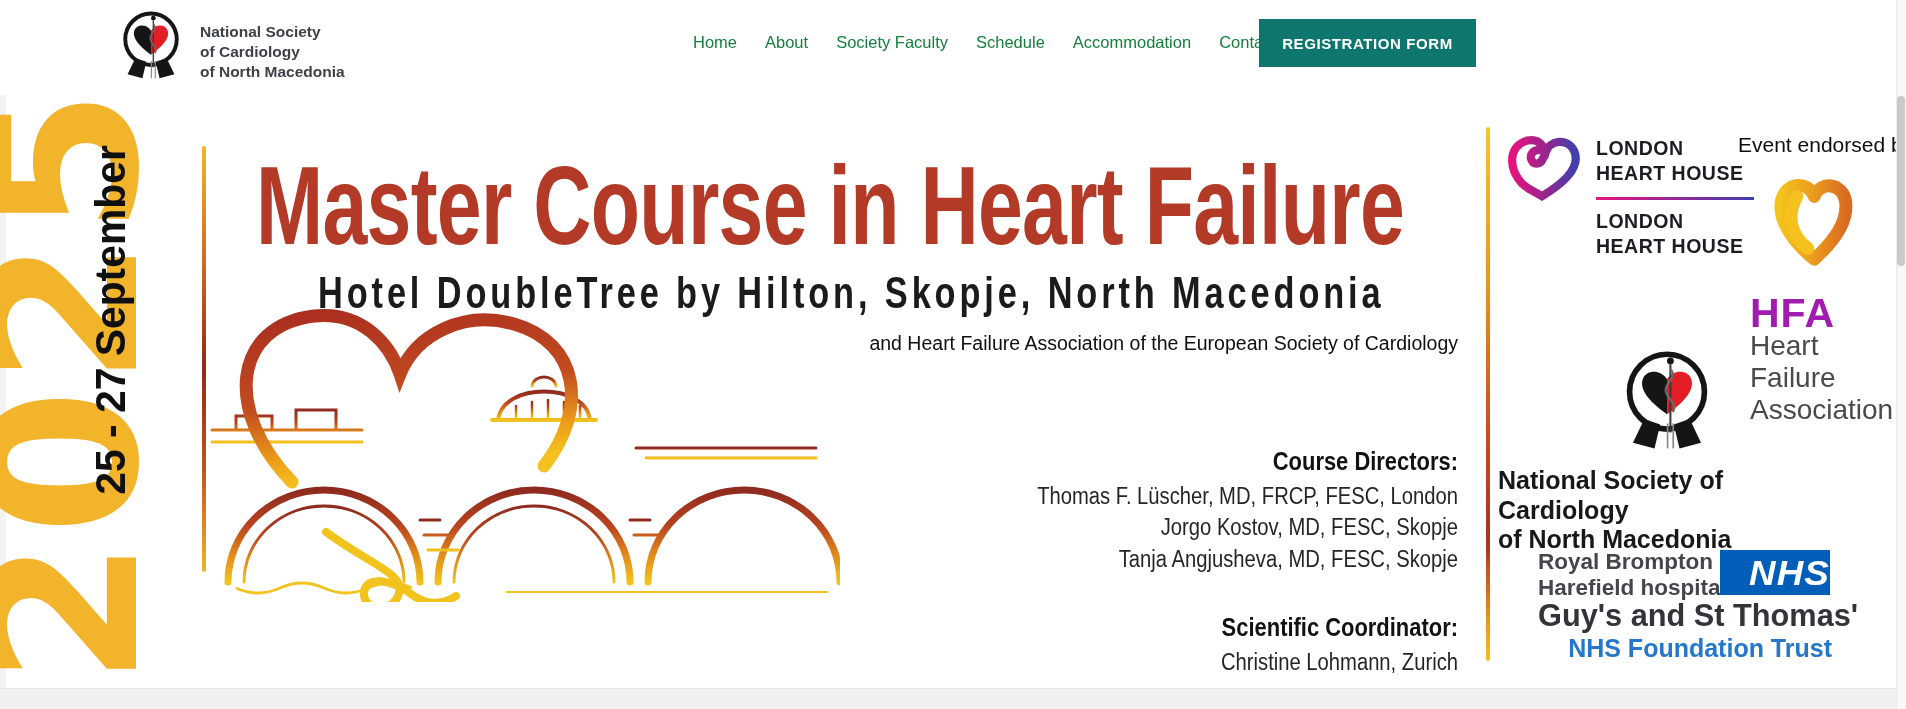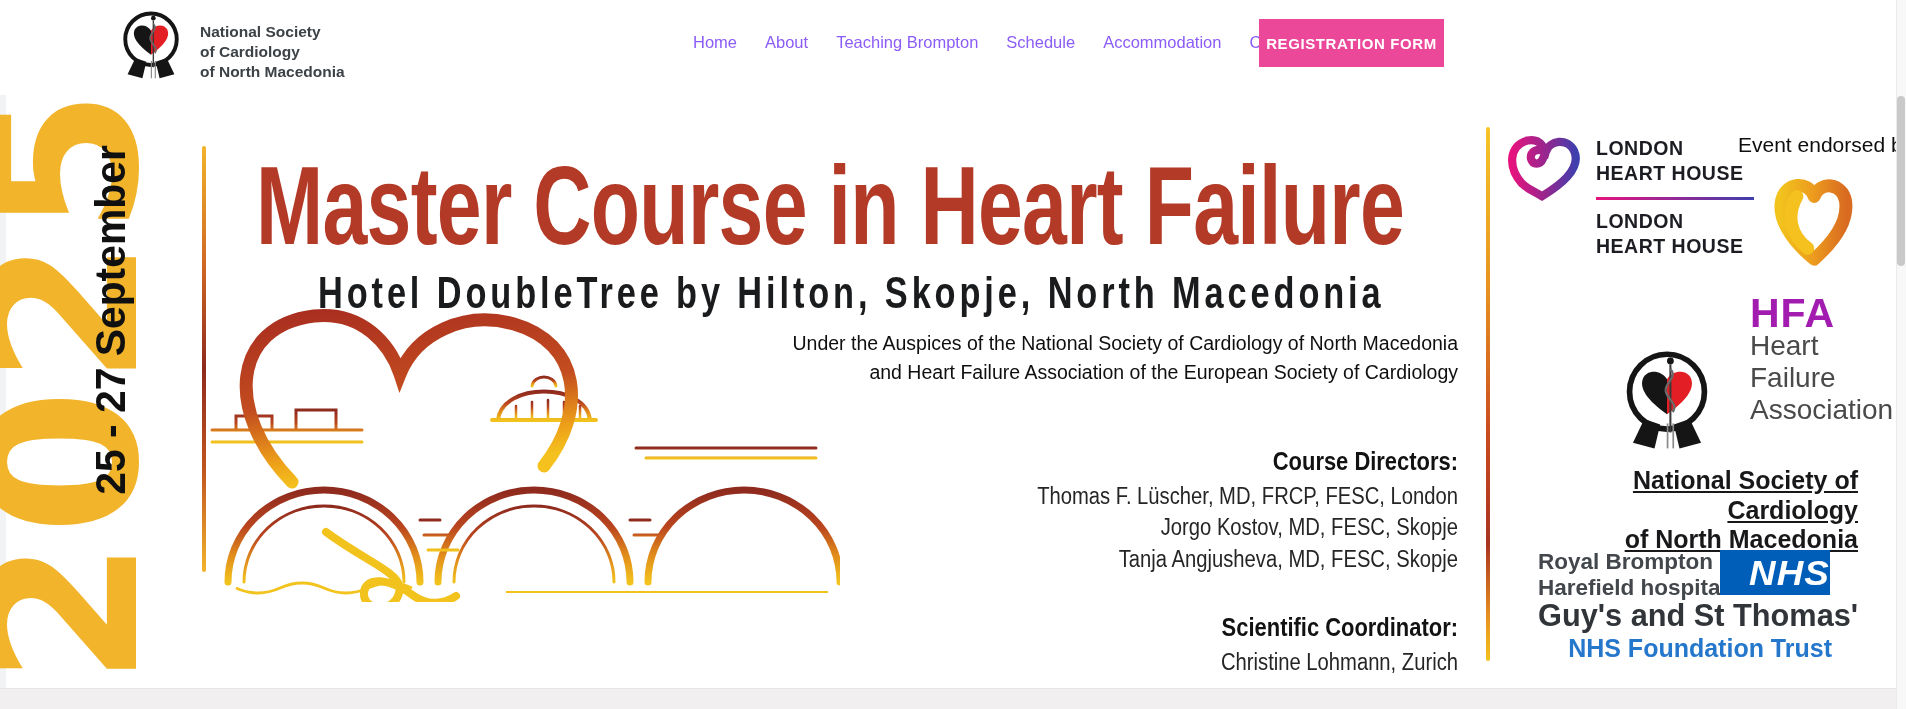--- a/index.html
+++ b/index.html
@@ -4,22 +4,22 @@
 <style>
   * { margin:0; padding:0; box-sizing:border-box; }
   body { background:#fff; font-family:"Liberation Sans", sans-serif; }
   .page { position:relative; width:1906px; height:709px; background:#fff; overflow:hidden; }
 
   
   .header { position:absolute; left:0; top:0; width:1906px; height:95px; background:#fff; }
   .brand-mark { position:absolute; left:112px; top:6px; width:78px; height:82px; }
   .brand-text { position:absolute; left:200px; top:22px; font-size:15.5px; font-weight:700; color:#3d4247; line-height:1.3; }
   .nav { position:absolute; left:693px; top:33px; display:flex; gap:28px; }
-  .nav a { text-decoration:none; color:#8b5cf6; font-size:16.5px; white-space:nowrap; }
-  .reg-btn { position:absolute; left:1259px; top:19px; width:185px; height:48px; background:#ec4899; border:none;
+  .nav a { text-decoration:none; color:#15803d; font-size:16.5px; white-space:nowrap; }
+  .reg-btn { position:absolute; left:1259px; top:19px; width:217px; height:48px; background:#0f766e; border:none;
              color:#fff; font-size:15px; letter-spacing:0.6px; font-weight:600; font-family:"Liberation Sans", sans-serif;
              display:flex; align-items:center; justify-content:center; cursor:pointer; }
 
   
   .year-band { position:absolute; left:-217px; top:280px; width:560px; height:210px; display:flex; align-items:center; justify-content:center;
                transform:rotate(-90deg); font-size:210px; font-weight:800; letter-spacing:4px; color:#F2B42B; font-family:"DejaVu Sans", sans-serif; }
   .dates-band { position:absolute; left:-90px; top:297px; width:400px; height:46px; display:flex; align-items:center; justify-content:center;
                 transform:rotate(-90deg) scaleX(0.95); font-size:43px; font-weight:600; color:#101010; white-space:nowrap; }
 
   .divider-left  { position:absolute; left:202px;  top:146px; width:4px; height:426px;
@@ -46,22 +46,22 @@
   
   .hh-heart { position:absolute; left:1500px; top:126px; width:84px; height:82px; }
   .hh-text { position:absolute; left:1596px; top:136px; font-size:19.5px; font-weight:700; letter-spacing:0.5px;
              color:#1c1d22; line-height:1.3; }
   .hh-rule { width:158px; height:3px; margin:10px 0 9px; background:linear-gradient(90deg,#E6137E,#3F3FAE); }
   .endorsed { position:absolute; left:1738px; top:133px; font-size:21px; font-weight:500; color:#0e0e0e; white-space:nowrap; }
   .hfa-heart { position:absolute; left:1758px; top:162px; width:108px; height:112px; }
   .hfa-acronym { position:absolute; left:1750px; top:290px; font-size:41px; font-weight:800; color:#a21caf; letter-spacing:1px; }
   .hfa-name { position:absolute; left:1750px; top:330px; font-size:28px; color:#4a4a4a; line-height:1.15; }
   .nsc-logo-big { position:absolute; left:1606px; top:344px; width:122px; height:118px; }
-  .nsc-name { position:absolute; left:1498px; top:466px; width:360px; text-align:right; font-size:25px; font-weight:700;
-              color:#18181a; line-height:1.18;text-decoration:underline; }
+  .nsc-name { position:absolute; left:1498px; top:466px; width:360px; text-align:left; font-size:25px; font-weight:700;
+              color:#18181a; line-height:1.18; }
   .nhs-hospitals { position:absolute; left:1538px; top:549px; font-size:22.5px; font-weight:700; color:#43474c; line-height:1.16; }
   .nhs-box { position:absolute; left:1720px; top:550px; width:110px; height:45px; background:#005EB8;
              display:flex; align-items:center; justify-content:center;padding-left:28px; }
   .nhs-box span { font-style:italic; font-weight:800; font-size:35px; color:#fff; letter-spacing:1px; transform:scaleX(1.05); }
   .nhs-trust { position:absolute; left:1538px; top:597px; font-size:32px; font-weight:800; color:#313539;
                white-space:nowrap; transform:scaleX(0.96); transform-origin:left top; }
   .nhs-foundation { position:absolute; left:1538px; top:634px; width:294px; text-align:right; font-size:25px;
                     font-weight:700; color:#2577CC; }
 
   
@@ -120,36 +120,35 @@
         <use href="#nscLogo"></use>
       </svg>
     <div class="brand-text">
       <div>National Society</div>
       <div>of Cardiology</div>
       <div>of North Macedonia</div>
     </div>
     <nav class="nav">
       <a href="#">Home</a>
       <a href="#">About</a>
-      <a href="#">Teaching Brompton</a>
+      <a href="#">Society Faculty</a>
       <a href="#">Schedule</a>
       <a href="#">Accommodation</a>
       <a href="#">Contact</a>
     </nav>
     <button class="reg-btn">REGISTRATION FORM</button>
   </div>
 
   <div class="year-band">2025</div>
   <div class="dates-band">25 - 27 September</div>
   <div class="divider-left"></div>
 
   <h1 class="hero-title">Master Course in Heart Failure</h1>
   <div class="hero-subtitle">Hotel DoubleTree by Hilton, Skopje, North Macedonia</div>
   <div class="auspices">
-    <div>Under the Auspices of the National Society of Cardiology of North Macedonia</div>
     <div>and Heart Failure Association of the European Society of Cardiology</div>
   </div>
 
   <svg class="bridge-art" viewBox="0 0 664 332">
     <defs>
       <linearGradient id="bg1" x1="0" y1="0" x2="0" y2="1">
         <stop offset="0" stop-color="#8E2A1E"></stop>
           <stop offset="0.4" stop-color="#BA451F"></stop>
         <stop offset="0.7" stop-color="#E08A1B"></stop>
           <stop offset="1" stop-color="#F2C21D"></stop>

